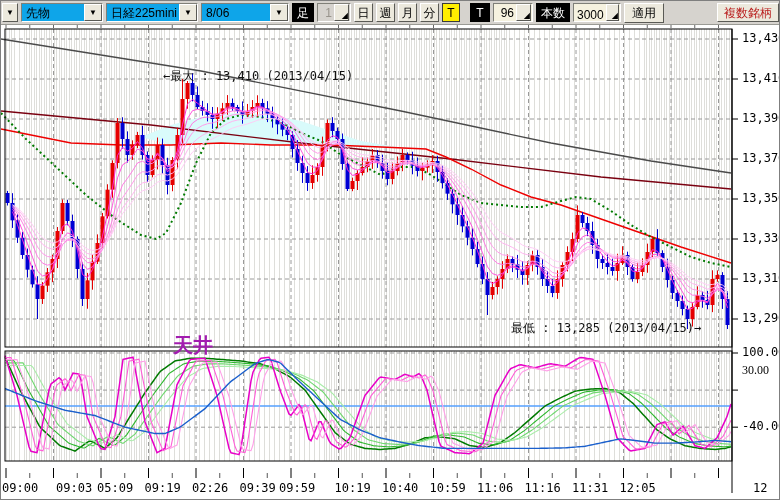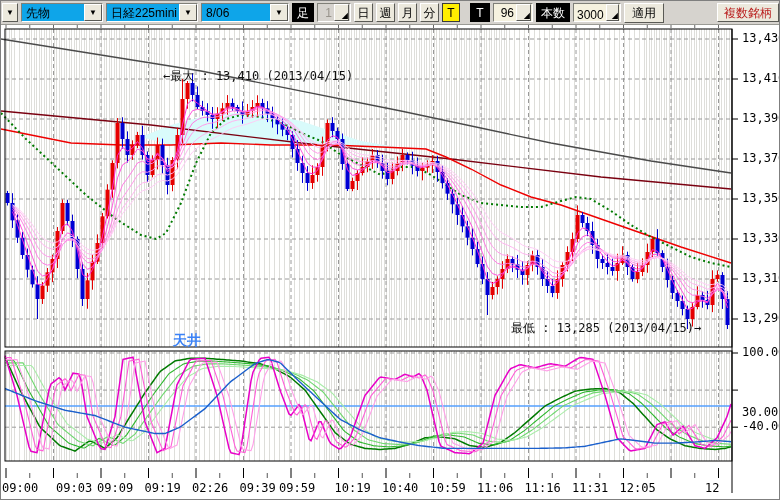--- a/index.html
+++ b/index.html
@@ -29,21 +29,21 @@
   .disabledf{background:#d6d3ce;}
   .disabledf .nval{color:#98948c;}
   .graytext{color:#b91c1c;}
   
   .stripes{position:absolute;background:repeating-linear-gradient(90deg,#ffffff 0px,#ffffff 1.5px,#dededa 1.5px,#dededa 2.5px);}
   #svg{position:absolute;left:0;top:0;z-index:3;}
   .axlabel{position:absolute;font-family:"DejaVu Sans Mono",monospace;font-size:12px;color:#000;
            white-space:nowrap;z-index:4;}
   .ann{position:absolute;font-family:"DejaVu Sans Mono",monospace;font-size:12px;color:#111;
        white-space:nowrap;z-index:4;letter-spacing:0px;}
-  #ann-ceiling{font-family:Liberation Mono, monospace;font-size:14px;font-weight:bold;color:#3b82f6;z-index:4;}
+  #ann-ceiling{font-family:Liberation Mono, monospace;font-size:20px;font-weight:bold;color:#a21caf;z-index:4;}
   .clip{overflow:hidden;}
 </style>
 </head>
 <body>
 
 <div id="app">
 
   <div id="toolbar">
     <div class="tb raised" style="width:16px;justify-content:center;font-size:8px;">▼</div>
 
@@ -534,38 +534,38 @@
       <div class="axlabel" style="left: 741px; top: 70px;">13,410</div>
       <div class="axlabel" style="left: 741px; top: 110px;">13,390</div>
       <div class="axlabel" style="left: 741px; top: 150px;">13,370</div>
       <div class="axlabel" style="left: 741px; top: 190px;">13,350</div>
       <div class="axlabel" style="left: 741px; top: 230px;">13,330</div>
       <div class="axlabel" style="left: 741px; top: 270px;">13,310</div>
       <div class="axlabel" style="left: 741px; top: 310px;">13,290</div>
     </div>
   <div id="osc-labels">
       <div class="axlabel" style="left: 741px; top: 344px;">100.00</div>
-      <div class="axlabel" style="left: 741px; top: 404px;">30.00</div>
+      <div class="axlabel" style="left: 741px; top: 362px; font-family: Liberation Serif, serif;">30.00</div>
       <div class="axlabel" style="left: 741px; top: 418.2px;">-40.00</div>
     </div>
   <div id="time-labels">
       <div class="axlabel clip" style="left: 1px; top: 480px; max-width: 730px;">09:00</div>
       <div class="axlabel clip" style="left: 55px; top: 480px; max-width: 682.5px;">09:03</div>
-      <div class="axlabel clip" style="left: 96px; top: 480px; max-width: 635px;">09:09</div>
+      <div class="axlabel clip" style="left: 96px; top: 480px; max-width: 635px;">05:09</div>
       <div class="axlabel clip" style="left: 143.5px; top: 480px; max-width: 587.5px; text-align: center;">09:19</div>
       <div class="axlabel clip" style="left: 191px; top: 480px; max-width: 540px;">02:26</div>
       <div class="axlabel clip" style="left: 238.5px; top: 480px; max-width: 492.5px;">09:39</div>
       <div class="axlabel clip" style="left: 278px; top: 480px; max-width: 445px;">09:59</div>
       <div class="axlabel clip" style="left: 333.5px; top: 480px; max-width: 397.5px;">10:19</div>
       <div class="axlabel clip" style="left: 381px; top: 480px; max-width: 350px;">10:40</div>
       <div class="axlabel clip" style="left: 428.5px; top: 480px; max-width: 302.5px;">10:59</div>
       <div class="axlabel clip" style="left: 476px; top: 480px; max-width: 255px;">11:06</div>
       <div class="axlabel clip" style="left: 523.5px; top: 480px; max-width: 207.5px;">11:16</div>
       <div class="axlabel clip" style="left: 571px; top: 480px; max-width: 160px;">11:31</div>
       <div class="axlabel clip" style="left: 618.5px; top: 480px; max-width: 112.5px;">12:05</div>
       <div class="axlabel clip" style="left: 666px; top: 480px; max-width: 65px; margin-top: 20px;">12:30</div>
-      <div class="axlabel clip" style="left: 704px; top: 480px; max-width: 17.5px;">12</div>
+      <div class="axlabel clip" style="left: 752px; top: 480px; max-width: 17.5px;">12</div>
     </div>
 
   <div class="ann" id="ann-max" style="left:162px;top:67px;">←最大 : 13,410 (2013/04/15)</div>
   <div class="ann" id="ann-min" style="left:510px;top:319px;">最低 : 13,285 (2013/04/15)→</div>
   <div class="ann" id="ann-ceiling" style="left:172px;top:331px;">天井</div>
 </div>
 
 </body></html>

